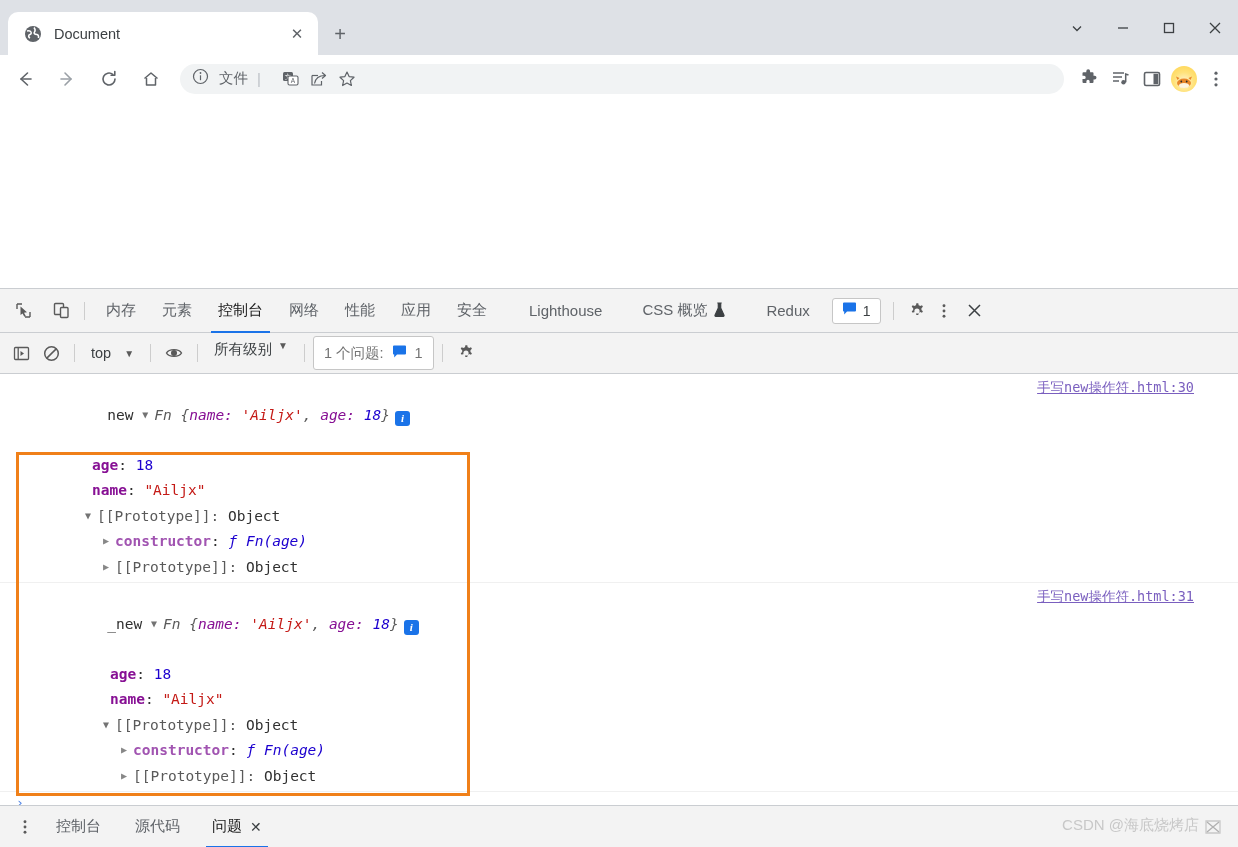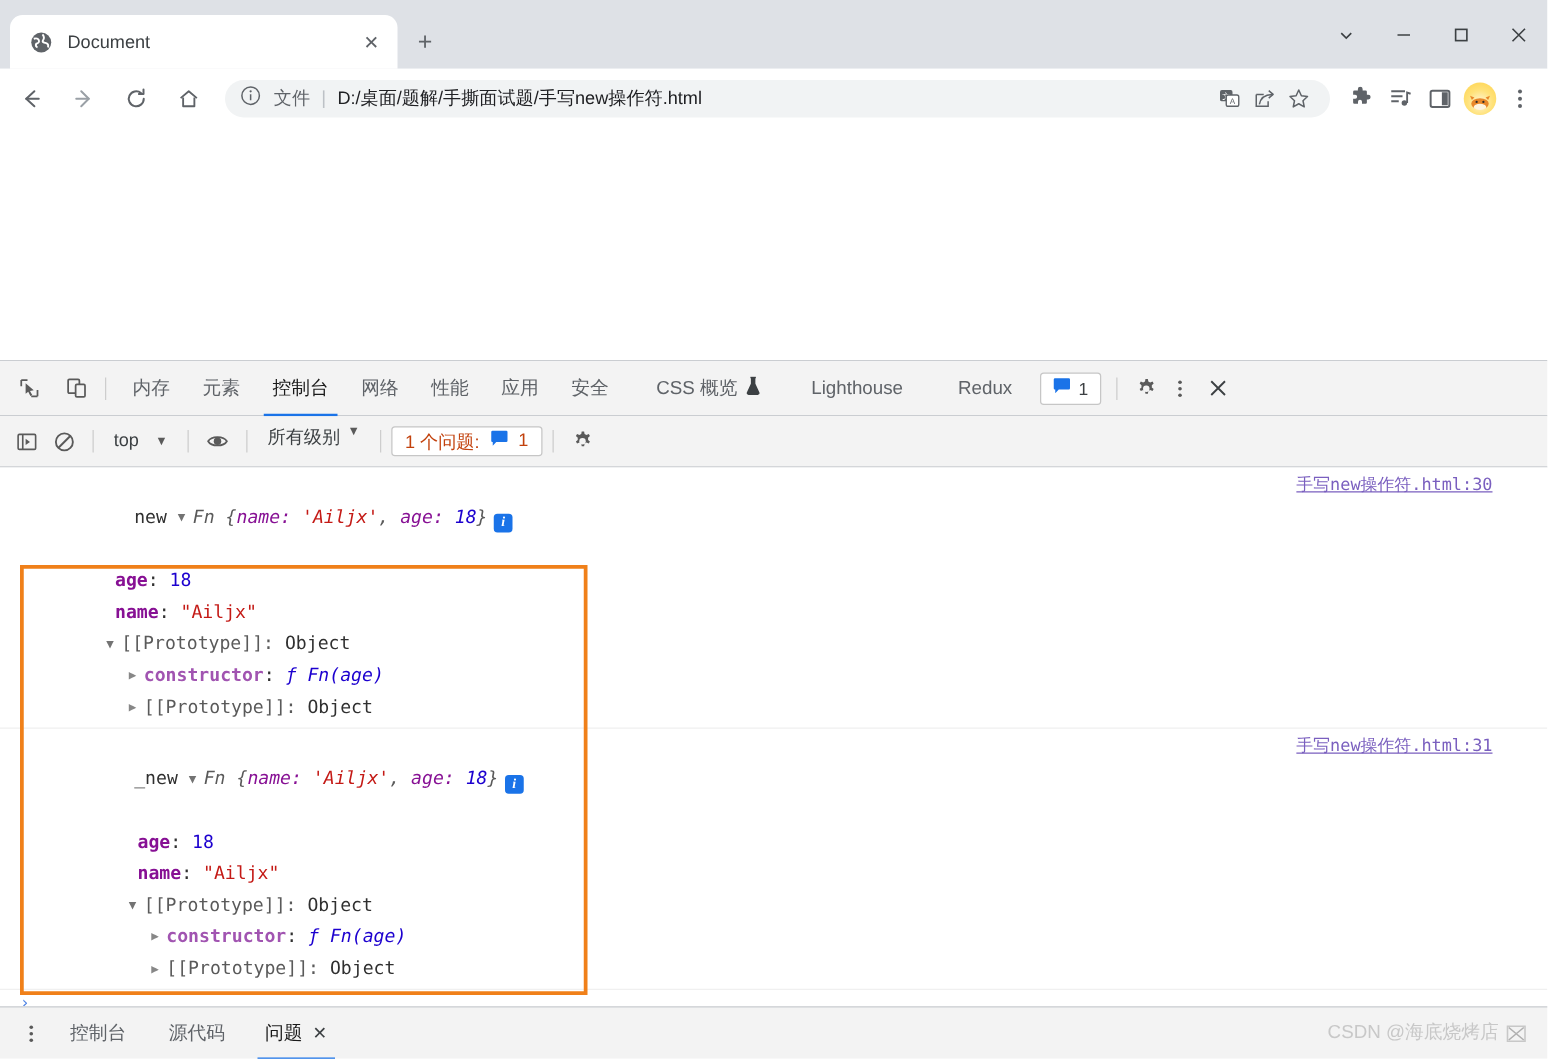--- a/index.html
+++ b/index.html
@@ -120,23 +120,23 @@
   .filter-input {
     flex:1; height:26px; margin:0 6px; background:#fff;
     border:1px solid #d0d0d0; border-radius:2px; display:flex; align-items:center;
     padding:0 9px; font-size:14.5px; color:#9aa0a6; min-width:0;
   }
   .lvl-sel {
     display:flex; align-items:flex-start; gap:6px; padding:0 8px; height:26px;
     font-size:14.5px; color:#3c4043; white-space:nowrap;
   }
   .issues-btn {
-    display:flex; align-items:center; gap:8px; height:24px; padding:0 10px;
+    display:flex; align-items:center; gap:8px; height:34px; padding:0 10px;
     border:1px solid #c6c6c6; border-radius:3px; background:#fff;
-    font-size:14.5px; color:#c2410c; white-space:nowrap;
+    font-size:14.5px; color:#737373; white-space:nowrap;
   }
 
   
   .console-body {
     position:relative; height:431px; background:#fff; overflow:hidden;
     font-family:"DejaVu Sans Mono","Liberation Mono",monospace;
     font-size:14.5px;
   }
   .cons-row {
     position:relative; border-bottom:1px solid #f0f0f0; padding:3px 0 3px 0;
@@ -276,21 +276,20 @@
     <div class="omnibox">
       <span class="info-ico">
         <svg width="17" height="17" viewBox="0 0 17 17">
             <circle cx="8.5" cy="8.5" r="7" stroke="#5f6368" stroke-width="1.2" fill="none"></circle>
             <circle cx="8.5" cy="5" r="0.9" fill="#5f6368"></circle>
             <line x1="8.5" y1="7.3" x2="8.5" y2="12.2" stroke="#5f6368" stroke-width="1.2"></line>
           </svg>
       </span>
       <span class="om-scheme">文件</span>
       <span class="om-sep">|</span>
-      <span class="om-url">D:/桌面/题解/手撕面试题/手写new操作符.html</span>
       <span class="om-right">
         <span class="om-ico">
           <svg width="17" height="17" viewBox="0 0 17 17">
               <rect x="1" y="2" width="10" height="9" rx="1.5" fill="#5f6368"></rect>
               <text x="6" y="9.2" font-size="6.5" fill="#fff" text-anchor="middle" font-family="sans-serif">文</text>
               <rect x="6" y="6" width="10" height="9" rx="1.5" fill="#fff" stroke="#5f6368" stroke-width="1.1"></rect>
               <text x="11" y="13.3" font-size="6.5" fill="#5f6368" text-anchor="middle" font-family="sans-serif">A</text>
             </svg>
         </span>
         <span class="om-ico">
@@ -384,32 +383,32 @@
         </div>
       <div class="dt-tab">
           <span>性能</span>
         </div>
       <div class="dt-tab">
           <span>应用</span>
         </div>
       <div class="dt-tab" style="padding-right:20px;">
           <span>安全</span>
         </div>
+      <div class="dt-tab" style="padding:0 22px;">
+          <span>Lighthouse</span>
+        </div>
       <div class="dt-tab" style="padding:0 18px; gap:6px;">
         <span>CSS 概览</span>
         <span>
           <svg width="13" height="15" viewBox="0 0 13 15">
               <path d="M4.3 1 L8.7 1 M5.3 1 L5.3 6 L2 13.2 A0.8 0.8 0 0 0 2.7 14.3 L10.3 14.3 A0.8 0.8 0 0 0 11 13.2 L7.7 6 L7.7 1" stroke="#3c4043" stroke-width="1.2" fill="#3c4043"></path>
             </svg>
         </span>
       </div>
       <div class="dt-tab" style="padding:0 22px;">
-          <span>Lighthouse</span>
-        </div>
-      <div class="dt-tab" style="padding:0 22px;">
           <span>Redux</span>
         </div>
 
       <div class="msg-badge">
         <span>
           <svg width="15" height="14" viewBox="0 0 15 14">
               <path d="M1 1.5 A1 1 0 0 1 2 0.5 L13 0.5 A1 1 0 0 1 14 1.5 L14 8.5 A1 1 0 0 1 13 9.5 L5 9.5 L2.2 12.5 L2.2 9.5 A1 1 0 0 1 1 8.5 Z" fill="#1a73e8"></path>
             </svg>
         </span>
         <span>1</span>

